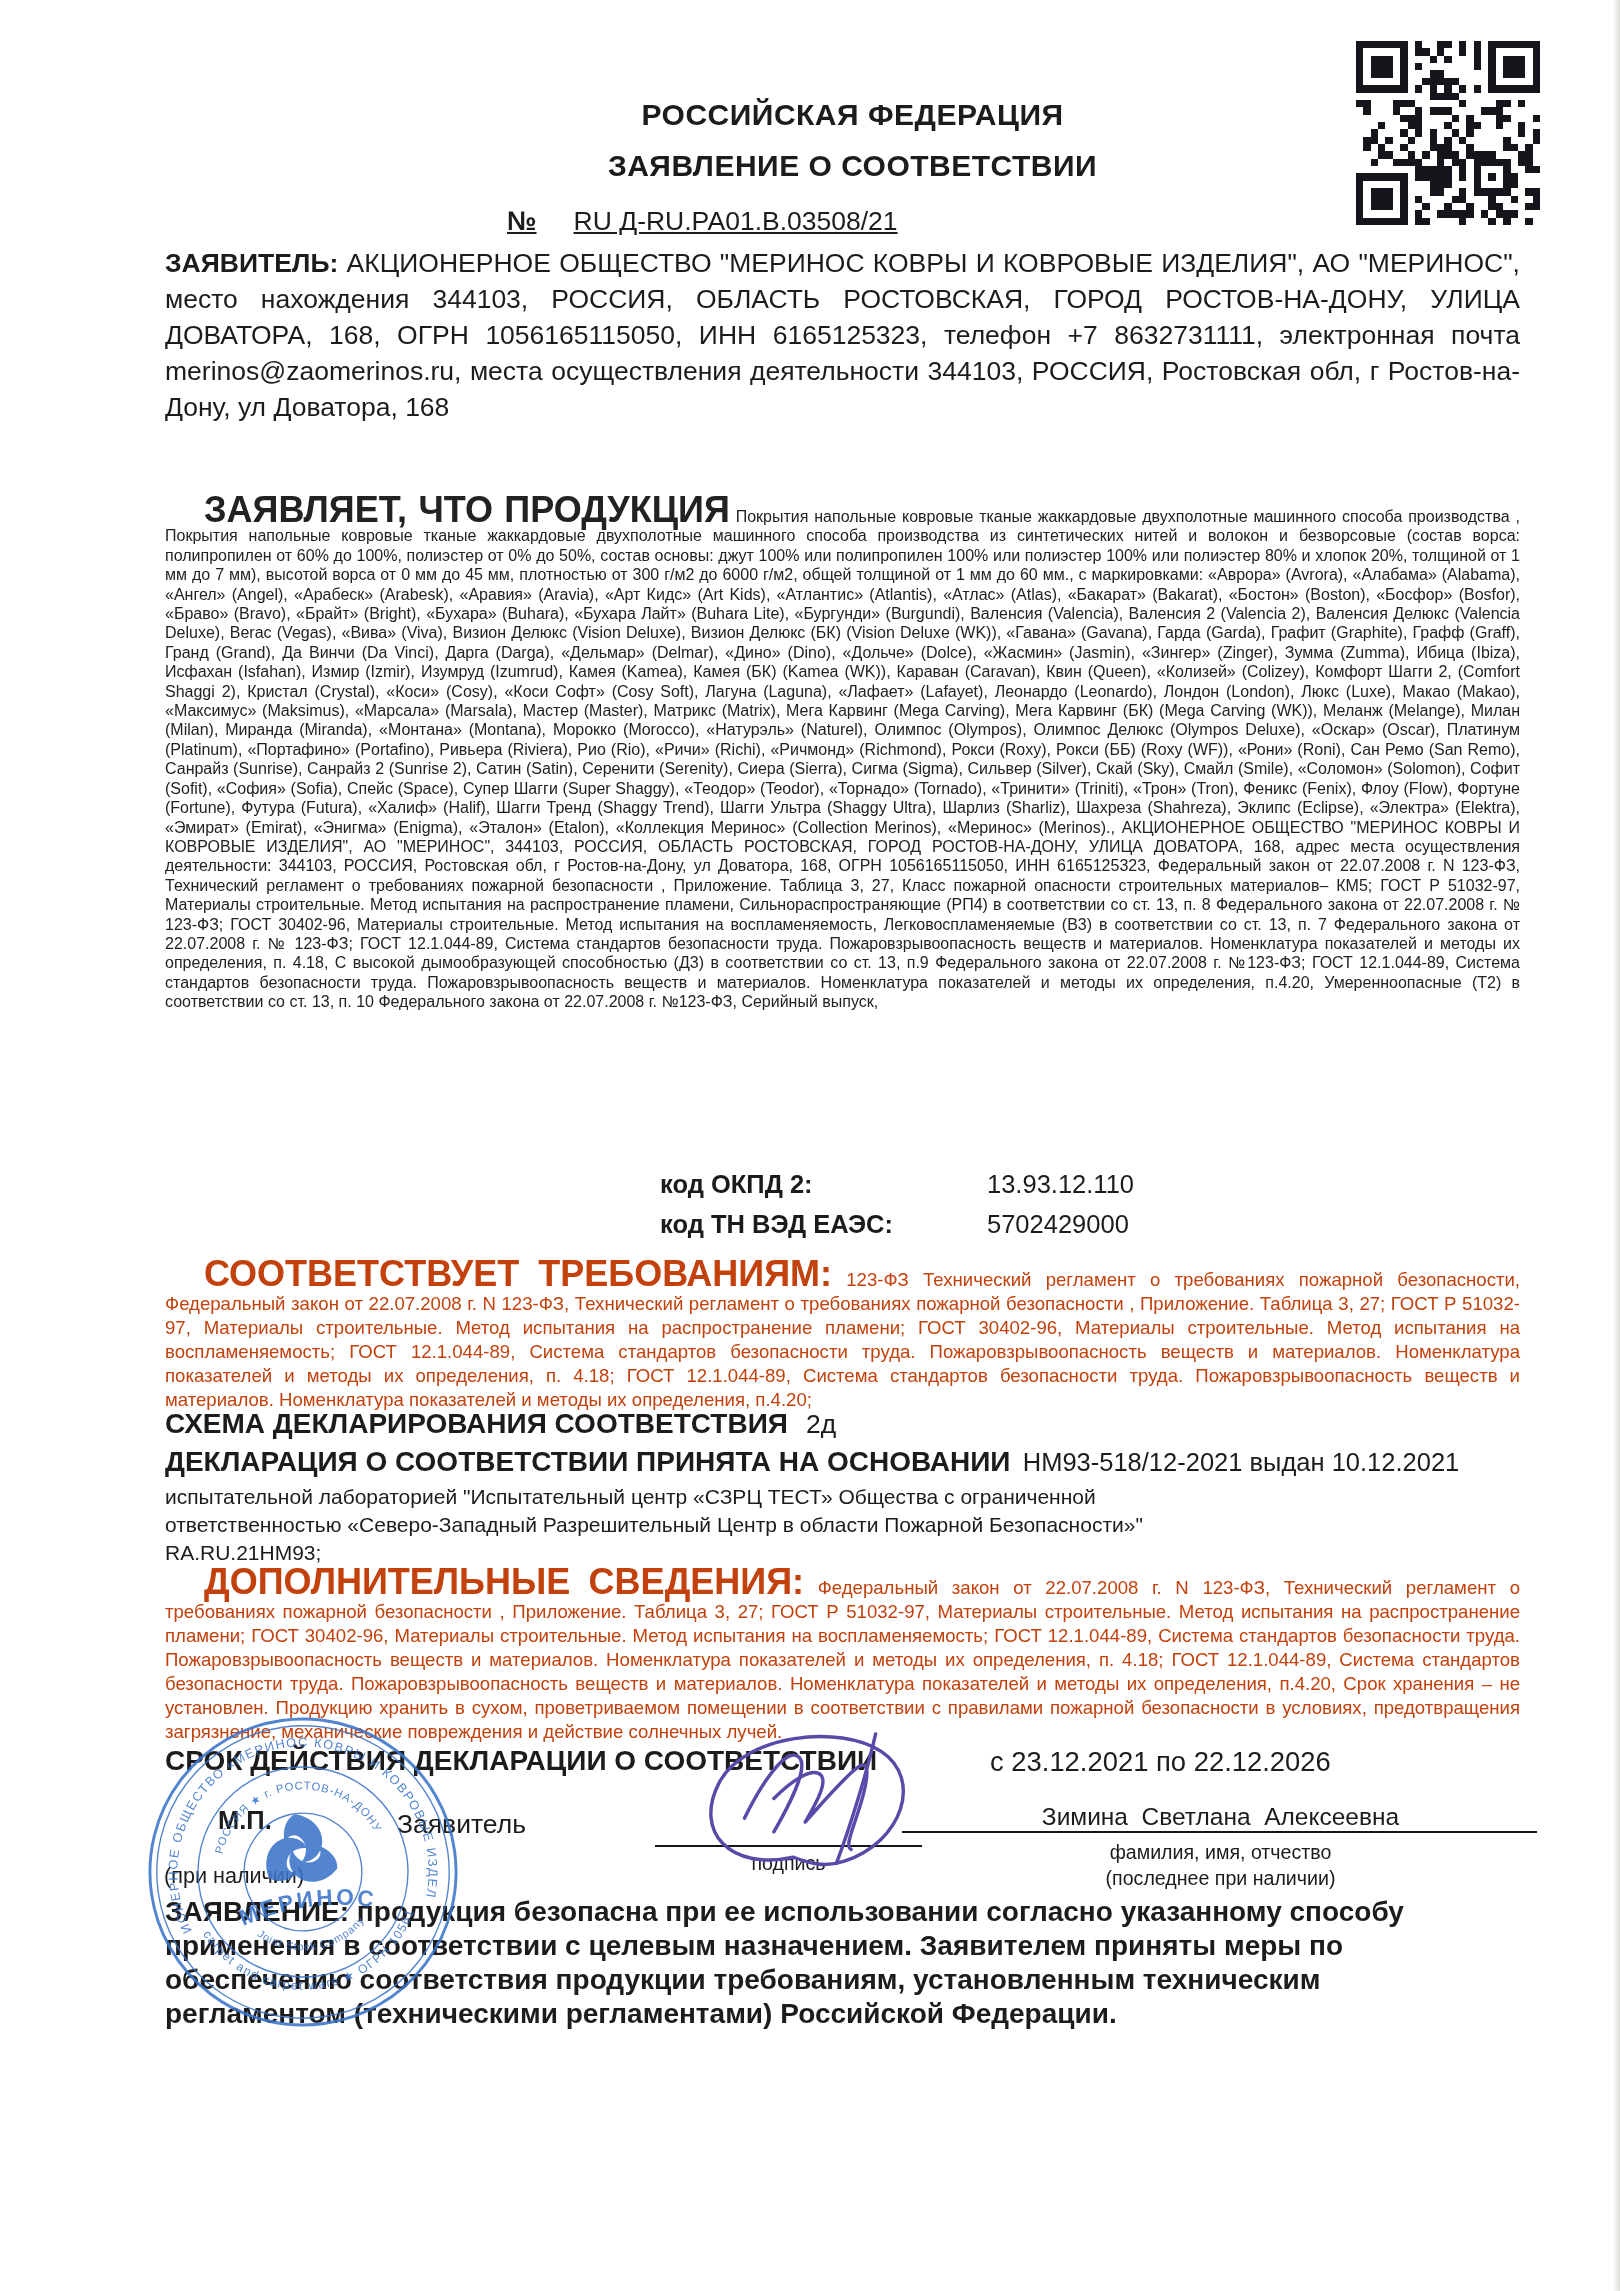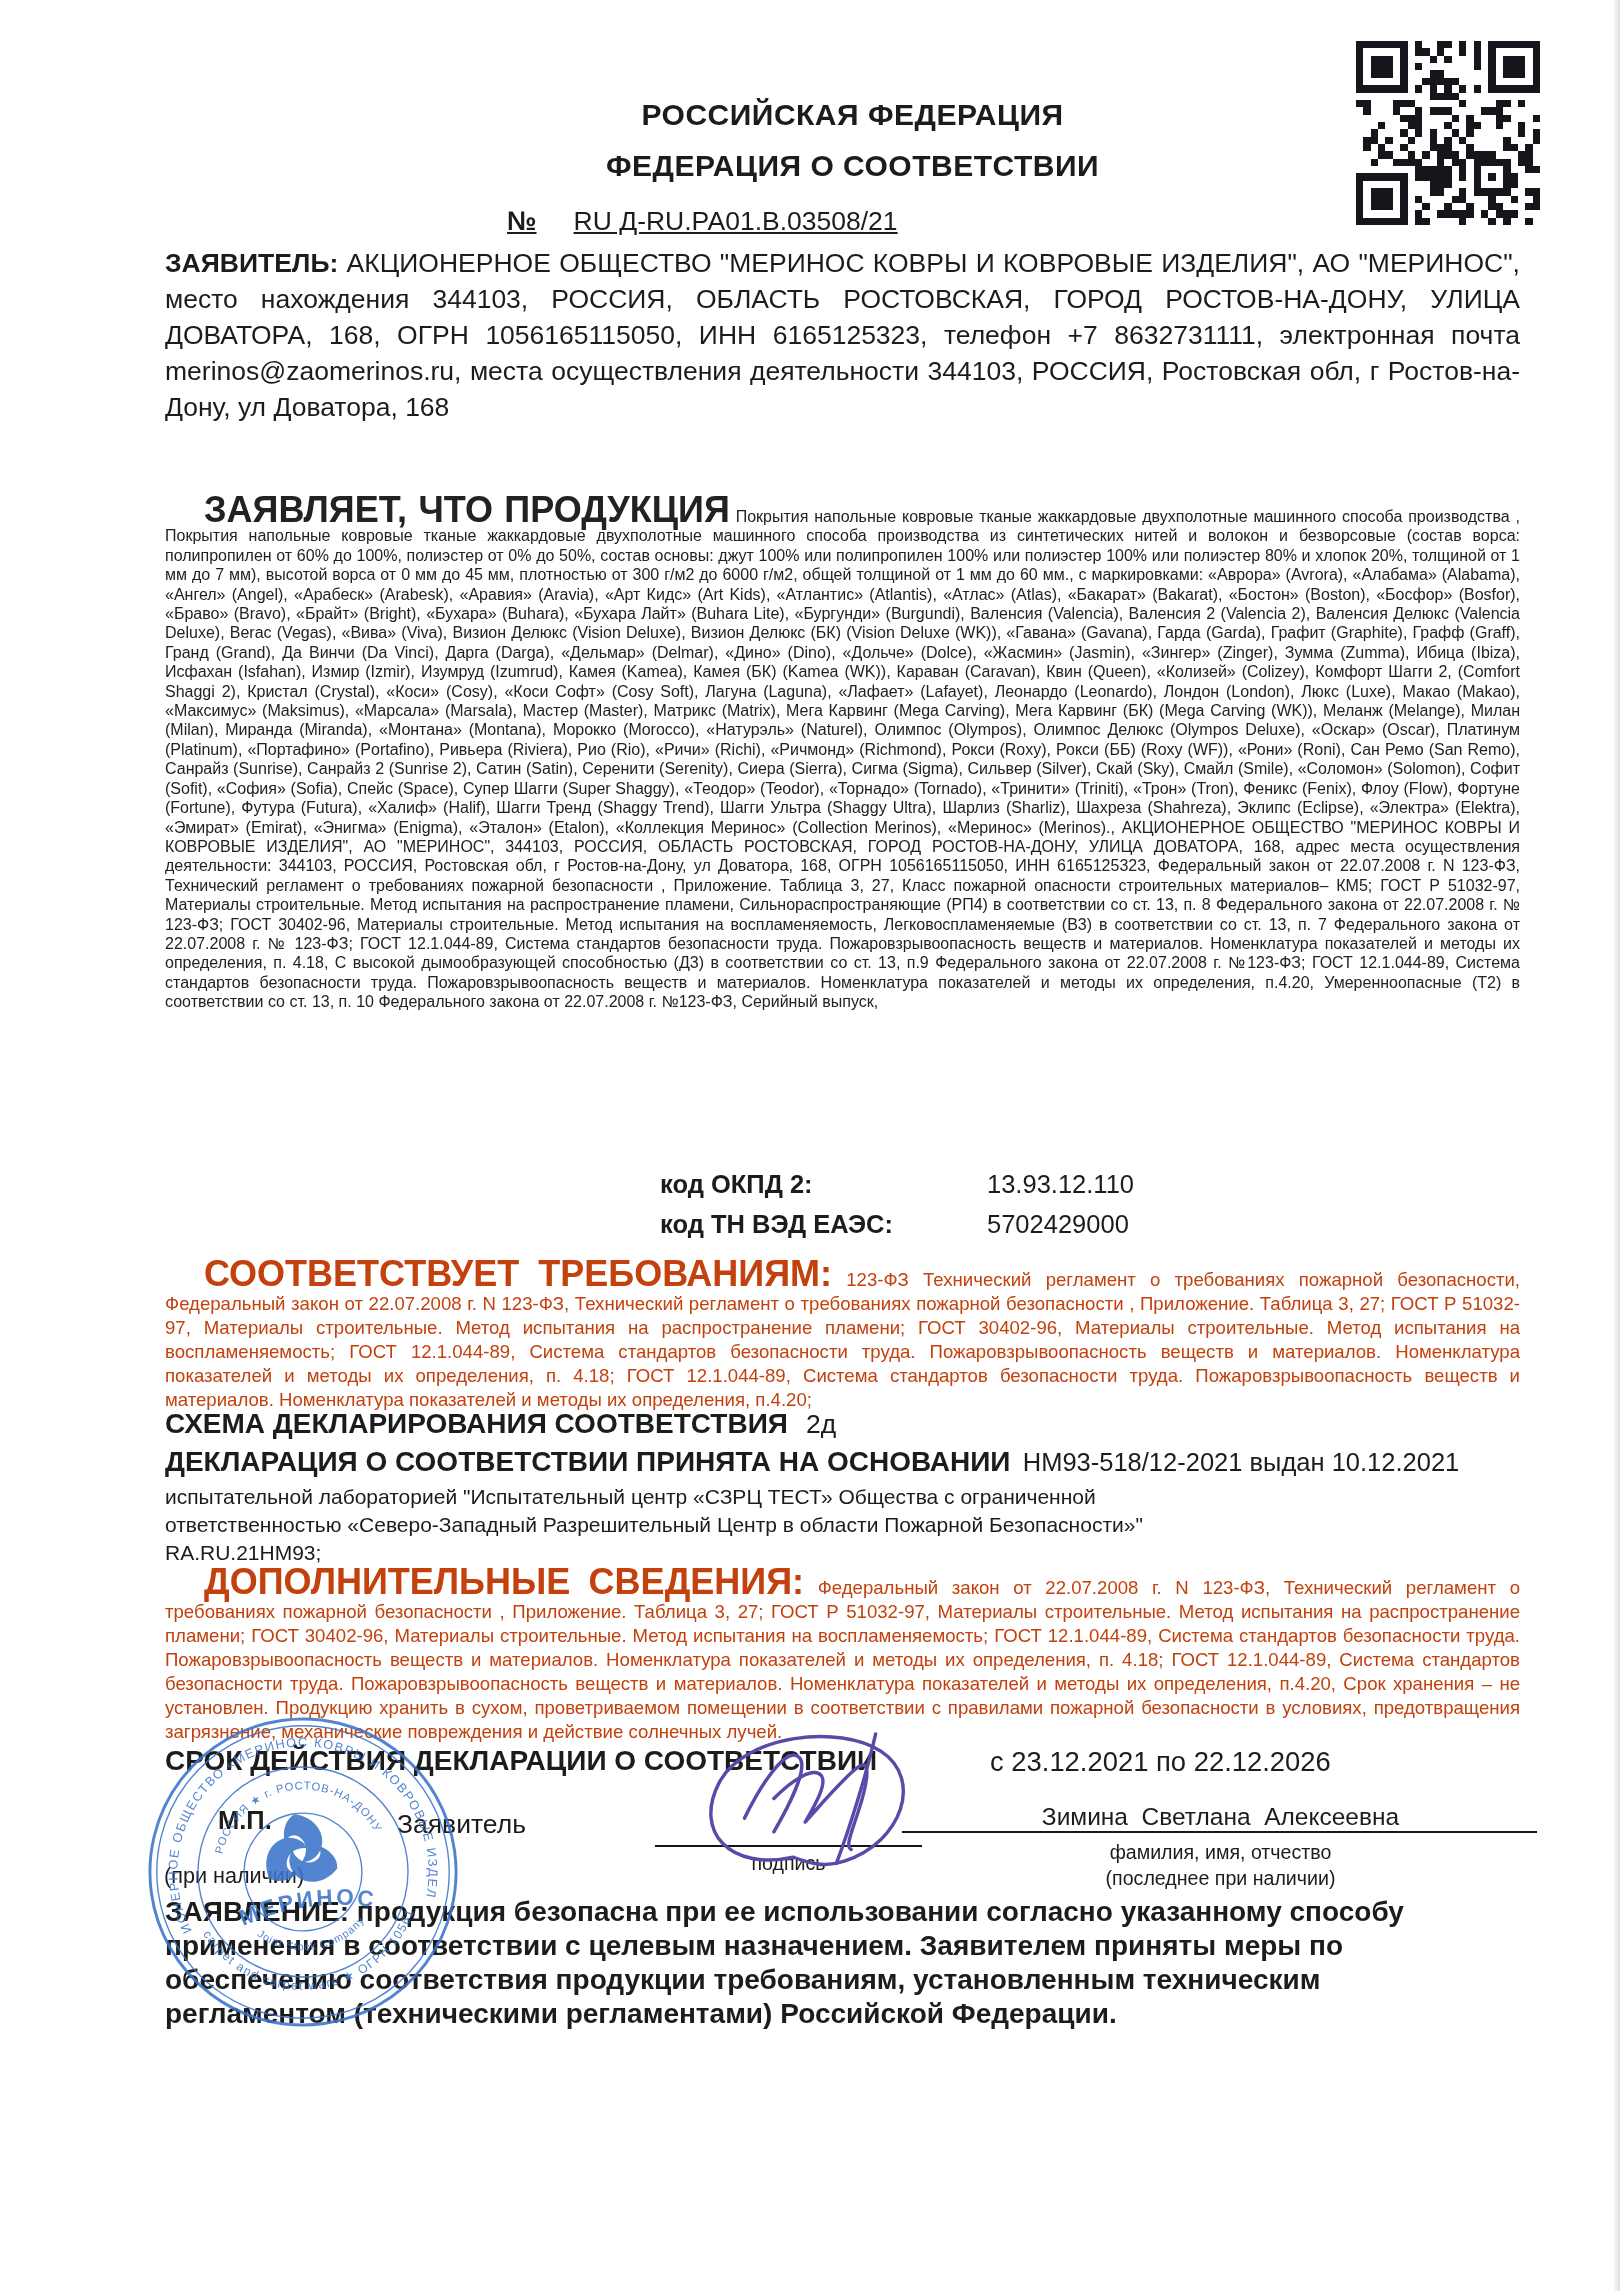--- a/index.html
+++ b/index.html
@@ -41,21 +41,21 @@
   <div class="qr">
     <svg width="184" height="184" viewBox="0 0 25 25" shape-rendering="crispEdges">
       <rect x="0" y="0" width="25" height="25" fill="#ffffff"></rect>
       <g id="qr-g">
           <path d="M0 0h1v1h-1zM1 0h1v1h-1zM2 0h1v1h-1zM3 0h1v1h-1zM4 0h1v1h-1zM5 0h1v1h-1zM6 0h1v1h-1zM8 0h1v1h-1zM11 0h1v1h-1zM12 0h1v1h-1zM14 0h1v1h-1zM16 0h1v1h-1zM18 0h1v1h-1zM19 0h1v1h-1zM20 0h1v1h-1zM21 0h1v1h-1zM22 0h1v1h-1zM23 0h1v1h-1zM24 0h1v1h-1zM0 1h1v1h-1zM6 1h1v1h-1zM8 1h1v1h-1zM9 1h1v1h-1zM11 1h1v1h-1zM14 1h1v1h-1zM16 1h1v1h-1zM18 1h1v1h-1zM24 1h1v1h-1zM0 2h1v1h-1zM2 2h1v1h-1zM3 2h1v1h-1zM4 2h1v1h-1zM6 2h1v1h-1zM10 2h1v1h-1zM12 2h1v1h-1zM16 2h1v1h-1zM18 2h1v1h-1zM20 2h1v1h-1zM21 2h1v1h-1zM22 2h1v1h-1zM24 2h1v1h-1zM0 3h1v1h-1zM2 3h1v1h-1zM3 3h1v1h-1zM4 3h1v1h-1zM6 3h1v1h-1zM8 3h1v1h-1zM16 3h1v1h-1zM18 3h1v1h-1zM20 3h1v1h-1zM21 3h1v1h-1zM22 3h1v1h-1zM24 3h1v1h-1zM0 4h1v1h-1zM2 4h1v1h-1zM3 4h1v1h-1zM4 4h1v1h-1zM6 4h1v1h-1zM10 4h1v1h-1zM11 4h1v1h-1zM18 4h1v1h-1zM20 4h1v1h-1zM21 4h1v1h-1zM22 4h1v1h-1zM24 4h1v1h-1zM0 5h1v1h-1zM6 5h1v1h-1zM9 5h1v1h-1zM10 5h1v1h-1zM11 5h1v1h-1zM12 5h1v1h-1zM13 5h1v1h-1zM18 5h1v1h-1zM24 5h1v1h-1zM0 6h1v1h-1zM1 6h1v1h-1zM2 6h1v1h-1zM3 6h1v1h-1zM4 6h1v1h-1zM5 6h1v1h-1zM6 6h1v1h-1zM8 6h1v1h-1zM10 6h1v1h-1zM12 6h1v1h-1zM14 6h1v1h-1zM16 6h1v1h-1zM18 6h1v1h-1zM19 6h1v1h-1zM20 6h1v1h-1zM21 6h1v1h-1zM22 6h1v1h-1zM23 6h1v1h-1zM24 6h1v1h-1zM10 7h1v1h-1zM11 7h1v1h-1zM12 7h1v1h-1zM13 7h1v1h-1zM0 8h1v1h-1zM1 8h1v1h-1zM5 8h1v1h-1zM6 8h1v1h-1zM7 8h1v1h-1zM14 8h1v1h-1zM19 8h1v1h-1zM20 8h1v1h-1zM22 8h1v1h-1zM1 9h1v1h-1zM5 9h1v1h-1zM8 9h1v1h-1zM10 9h1v1h-1zM11 9h1v1h-1zM12 9h1v1h-1zM17 9h1v1h-1zM18 9h1v1h-1zM19 9h1v1h-1zM6 10h1v1h-1zM7 10h1v1h-1zM8 10h1v1h-1zM13 10h1v1h-1zM15 10h1v1h-1zM19 10h1v1h-1zM20 10h1v1h-1zM24 10h1v1h-1zM3 11h1v1h-1zM7 11h1v1h-1zM8 11h1v1h-1zM12 11h1v1h-1zM15 11h1v1h-1zM16 11h1v1h-1zM19 11h1v1h-1zM22 11h1v1h-1zM2 12h1v1h-1zM6 12h1v1h-1zM8 12h1v1h-1zM10 12h1v1h-1zM13 12h1v1h-1zM15 12h1v1h-1zM22 12h1v1h-1zM24 12h1v1h-1zM1 13h1v1h-1zM2 13h1v1h-1zM4 13h1v1h-1zM7 13h1v1h-1zM10 13h1v1h-1zM12 13h1v1h-1zM14 13h1v1h-1zM20 13h1v1h-1zM24 13h1v1h-1zM1 14h1v1h-1zM3 14h1v1h-1zM6 14h1v1h-1zM10 14h1v1h-1zM11 14h1v1h-1zM12 14h1v1h-1zM15 14h1v1h-1zM20 14h1v1h-1zM21 14h1v1h-1zM23 14h1v1h-1zM3 15h1v1h-1zM4 15h1v1h-1zM7 15h1v1h-1zM9 15h1v1h-1zM11 15h1v1h-1zM12 15h1v1h-1zM13 15h1v1h-1zM15 15h1v1h-1zM16 15h1v1h-1zM17 15h1v1h-1zM18 15h1v1h-1zM22 15h1v1h-1zM23 15h1v1h-1zM2 16h1v1h-1zM5 16h1v1h-1zM6 16h1v1h-1zM7 16h1v1h-1zM8 16h1v1h-1zM11 16h1v1h-1zM13 16h1v1h-1zM14 16h1v1h-1zM16 16h1v1h-1zM17 16h1v1h-1zM18 16h1v1h-1zM19 16h1v1h-1zM20 16h1v1h-1zM22 16h1v1h-1zM23 16h1v1h-1zM8 17h1v1h-1zM9 17h1v1h-1zM10 17h1v1h-1zM11 17h1v1h-1zM12 17h1v1h-1zM14 17h1v1h-1zM16 17h1v1h-1zM20 17h1v1h-1zM23 17h1v1h-1zM24 17h1v1h-1zM0 18h1v1h-1zM1 18h1v1h-1zM2 18h1v1h-1zM3 18h1v1h-1zM4 18h1v1h-1zM5 18h1v1h-1zM6 18h1v1h-1zM8 18h1v1h-1zM9 18h1v1h-1zM10 18h1v1h-1zM11 18h1v1h-1zM12 18h1v1h-1zM14 18h1v1h-1zM16 18h1v1h-1zM18 18h1v1h-1zM20 18h1v1h-1zM21 18h1v1h-1zM0 19h1v1h-1zM6 19h1v1h-1zM10 19h1v1h-1zM11 19h1v1h-1zM12 19h1v1h-1zM16 19h1v1h-1zM20 19h1v1h-1zM21 19h1v1h-1zM0 20h1v1h-1zM2 20h1v1h-1zM3 20h1v1h-1zM4 20h1v1h-1zM6 20h1v1h-1zM10 20h1v1h-1zM11 20h1v1h-1zM14 20h1v1h-1zM16 20h1v1h-1zM17 20h1v1h-1zM18 20h1v1h-1zM19 20h1v1h-1zM20 20h1v1h-1zM23 20h1v1h-1zM24 20h1v1h-1zM0 21h1v1h-1zM2 21h1v1h-1zM3 21h1v1h-1zM4 21h1v1h-1zM6 21h1v1h-1zM8 21h1v1h-1zM13 21h1v1h-1zM14 21h1v1h-1zM18 21h1v1h-1zM21 21h1v1h-1zM24 21h1v1h-1zM0 22h1v1h-1zM2 22h1v1h-1zM3 22h1v1h-1zM4 22h1v1h-1zM6 22h1v1h-1zM9 22h1v1h-1zM12 22h1v1h-1zM15 22h1v1h-1zM18 22h1v1h-1zM19 22h1v1h-1zM23 22h1v1h-1zM24 22h1v1h-1zM0 23h1v1h-1zM6 23h1v1h-1zM8 23h1v1h-1zM11 23h1v1h-1zM12 23h1v1h-1zM13 23h1v1h-1zM14 23h1v1h-1zM15 23h1v1h-1zM17 23h1v1h-1zM19 23h1v1h-1zM20 23h1v1h-1zM21 23h1v1h-1zM0 24h1v1h-1zM1 24h1v1h-1zM2 24h1v1h-1zM3 24h1v1h-1zM4 24h1v1h-1zM5 24h1v1h-1zM6 24h1v1h-1zM8 24h1v1h-1zM9 24h1v1h-1zM14 24h1v1h-1zM18 24h1v1h-1zM20 24h1v1h-1zM23 24h1v1h-1z" fill="#15151b"></path>
         </g>
     </svg>
   </div>
 
   <div class="abs center-head" style="top:98px">РОССИЙСКАЯ ФЕДЕРАЦИЯ</div>
-  <div class="abs center-head" style="top:149px">ФЕДЕРАЦИЯ О СООТВЕТСТВИИ</div>
+  <div class="abs center-head" style="top:149px">ЗАЯВЛЕНИЕ О СООТВЕТСТВИИ</div>
   <div class="abs num-row">
     <b>№</b><span>RU Д-RU.РА01.В.03508/21</span>
   </div>
 
   <div class="abs para p-big" style="top:245px">
     <span class="lead">ЗАЯВИТЕЛЬ:</span>
     <span>АКЦИОНЕРНОЕ ОБЩЕСТВО "МЕРИНОС КОВРЫ И КОВРОВЫЕ ИЗДЕЛИЯ", АО "МЕРИНОС", место нахождения 344103, РОССИЯ, ОБЛАСТЬ РОСТОВСКАЯ, ГОРОД РОСТОВ-НА-ДОНУ, УЛИЦА ДОВАТОРА, 168, ОГРН 1056165115050, ИНН 6165125323, телефон +7 8632731111, электронная почта merinos@zaomerinos.ru, места осуществления деятельности 344103, РОССИЯ, Ростовская обл, г Ростов-на-Дону, ул Доватора, 168</span>
   </div>
 
 

